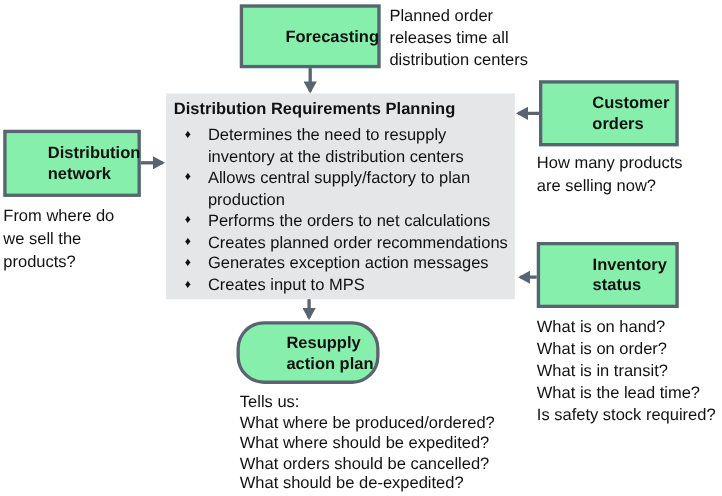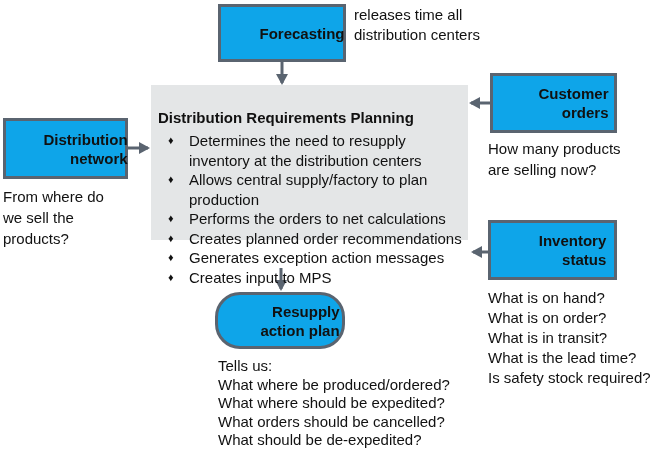--- a/index.html
+++ b/index.html
@@ -7,45 +7,45 @@
     position: relative;
     width: 656px;
     height: 451px;
     background: #ffffff;
     font-family: "Liberation Sans", "DejaVu Sans", sans-serif;
     color: #111111;
     overflow: hidden;
   }
   .box {
     position: absolute;
-    background: #0ea5e9;
+    background: #86efac;
     border: 3px solid #5a6470;
     display: flex;
     align-items: center;
     justify-content: center;
-    text-align: right;
+    text-align: left;
     font-weight: bold;
     font-size: 15px;
     line-height: 19px;
     box-sizing: border-box;
     padding-left: 40px;
   }
   .box .item-lines div { white-space: nowrap; }
   #forecasting-box      { left: 218px; top: 4px;   width: 128px; height: 58px; }
   #distribution-box     { left: 3px;   top: 118px; width: 125px; height: 61px; }
   #customer-box         { left: 490px; top: 73px;  width: 127px; height: 60px; }
   #inventory-box        { left: 488px; top: 220px; width: 129px; height: 60px; }
   #resupply-box         { left: 215px; top: 292px; width: 130px; height: 57px; border-radius: 25px; }
   #drp-box {
     position: absolute;
     left: 151px; top: 85px;
-    width: 317px; height: 155px;
+    width: 317px; height: 187px;
     background: #e4e6e7;
     box-sizing: border-box;
-    padding: 23px 6px 0 7px;
+    padding: 5px 6px 0 7px;
   }
   .drp-title {
     font-weight: bold;
     font-size: 15px;
     line-height: 20px;
     margin-bottom: 3px;
     white-space: nowrap;
   }
   .drp-bullets { list-style: none; margin: 0; padding: 0 0 0 10px; }
   .drp-bullet {
@@ -167,20 +167,21 @@
         <li class="drp-bullet">
           <span class="bullet-glyph">♦</span>
           <span class="item-lines">
             <div>Creates input to MPS</div>
           </span>
         </li>
       </ul>
   </div>
 
   <div class="note" id="forecasting-note">
+      <div><span class="item-lines"><div>Planned order</div></span></div>
       <div><span class="item-lines"><div>releases time all</div></span></div>
       <div><span class="item-lines"><div>distribution centers</div></span></div>
     </div>
 
   <div class="note" id="distribution-note">
       <div><span class="item-lines"><div>From where do</div></span></div>
       <div><span class="item-lines"><div>we sell the</div></span></div>
       <div><span class="item-lines"><div>products?</div></span></div>
     </div>
 

